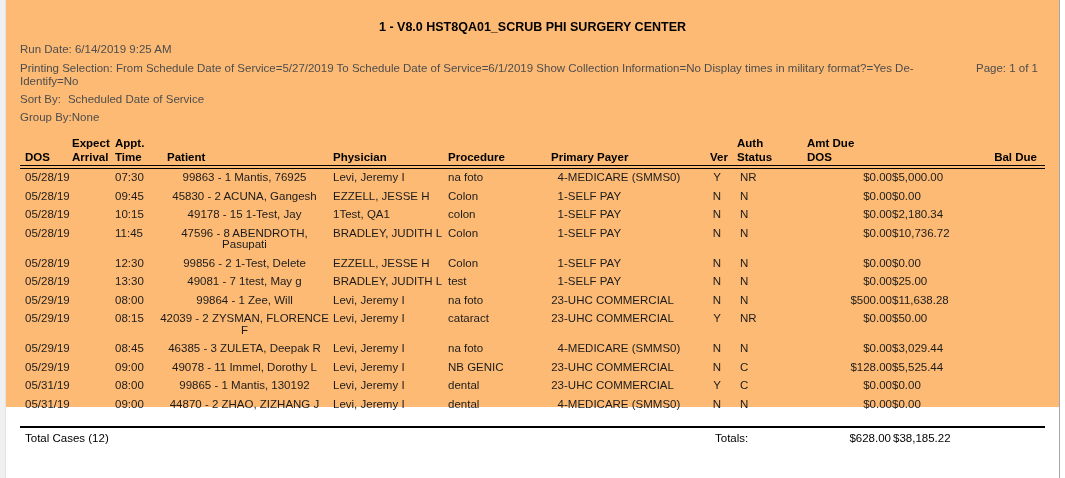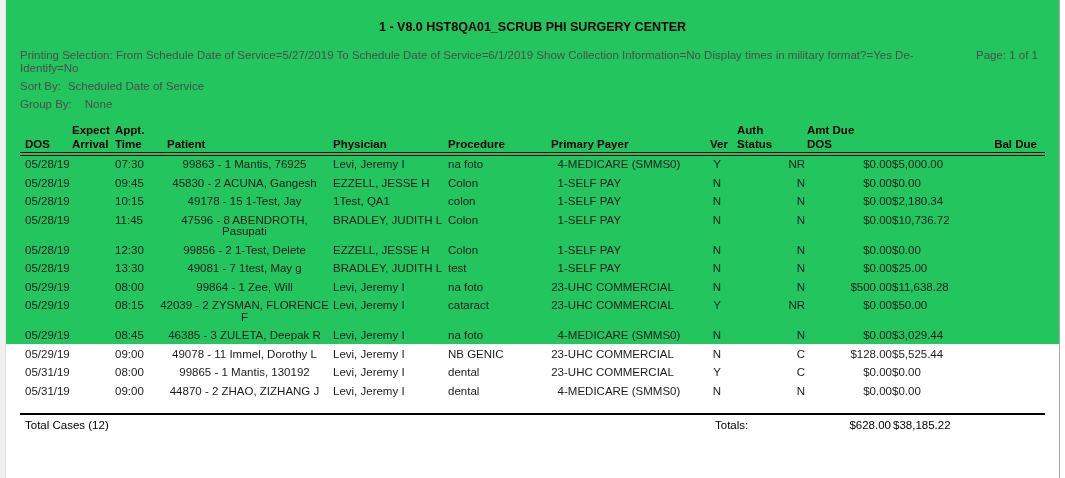--- a/index.html
+++ b/index.html
@@ -10,34 +10,34 @@
     position: relative;
   }
   .left-gutter {
     position: absolute; left: 0; top: 0; width: 5px; height: 478px;
     background: #f0f0f0; border-right: 1px solid #e3e3e3;
   }
   .right-edge-line {
     position: absolute; left: 1059px; top: 0; width: 1px; height: 478px;
     background: #a6a6a6;
   }
-  .page { position: absolute; left: 6px; top: 0; width: 1053px; height: 344px; background: #22c55e; }
+  .page { position: absolute; left: 6px; top: 0; width: 1053px; height: 407px; background: #fdba74; }
   .content { margin-left: 14px; width: 1025px; padding-top: 20px; }
 
   .report-title {
     text-align: center; font-weight: bold; font-size: 12.5px; line-height: 15px;
     color: #000; margin-bottom: 8px;
   }
   .meta { color: #4d4d4d; font-size: 11.5px; line-height: 13px; }
   .meta-row { display: flex; justify-content: space-between; align-items: flex-start; margin-bottom: 6px; }
   .meta-row .m-left { max-width: 905px; line-height: 12.5px; }
   .meta-row .m-right { text-align: right; padding-right: 7px; white-space: nowrap; }
   .meta-line { margin-bottom: 5px; }
   .mv { margin-left: 7px; }
-  .mv2 { margin-left: 13px; }
+  .mv2 { margin-left: 0; }
 
   table.sched {
     border-collapse: collapse; table-layout: fixed;
     width: 1025px; margin-top: 13px;
     font-size: 11.5px; color: #1c1c1c;
   }
   col.w-dos   { width: 50px; }
   col.w-arr   { width: 43px; }
   col.w-time  { width: 45px; }
   col.w-pat   { width: 173px; }
@@ -66,21 +66,21 @@
 
   tbody td {
     padding: 3px 0 4px; line-height: 11.5px; vertical-align: top;
     white-space: nowrap; overflow: visible;
   }
   td.c-dos  { padding-left: 5px; }
   td.c-time { padding-left: 2px; }
   td.c-pat  { text-align: center; white-space: normal; }
   td.c-phys, td.c-proc { padding-left: 2px; margin-top: 8px; }
   td.c-ver  { text-align: center; }
-  td.c-auth { padding-left: 8px; text-align: right; }
+  td.c-auth { padding-left: 8px; }
   td.c-amt  { text-align: right; }
   td.c-bal  { text-align: left; padding-right: 8px; }
   .pnum { display: inline-block; min-width: 19px; text-align: right; }
   tr.spacer-row td { padding: 0; height: 12px; border: none; }
 
   tfoot td {
     border-top: 2px solid #000; font-weight: normal; color: #000;
     padding-top: 4px; line-height: 13px; white-space: nowrap;
   }
   .f-cases { padding-left: 5px; }
@@ -91,20 +91,21 @@
 
 <div class="left-gutter"></div>
 
 <div class="page">
   <div class="content">
 
     <div class="report-title">1 - V8.0 HST8QA01_SCRUB PHI SURGERY CENTER</div>
 
     <div class="meta">
       <div class="meta-row">
+        <div class="m-right">Run Date: 6/14/2019 9:25 AM</div>
       </div>
       <div class="meta-row">
         <div class="m-left">Printing Selection: From Schedule Date of Service=5/27/2019 To Schedule Date of Service=6/1/2019 Show Collection Information=No Display times in military format?=Yes De-<br>Identify=No</div>
         <div class="m-right">Page: 1 of 1</div>
       </div>
       <div class="meta-line">
         <span>Sort By:</span><span class="mv">Scheduled Date of Service</span>
       </div>
       <div class="meta-line">
         <span>Group By:</span><span class="mv2">None</span>

